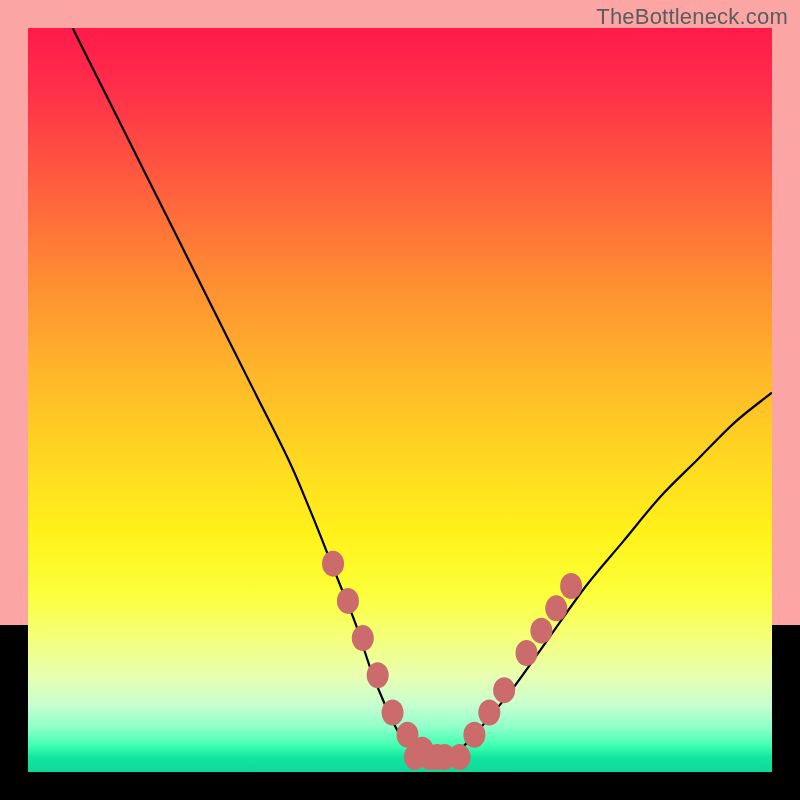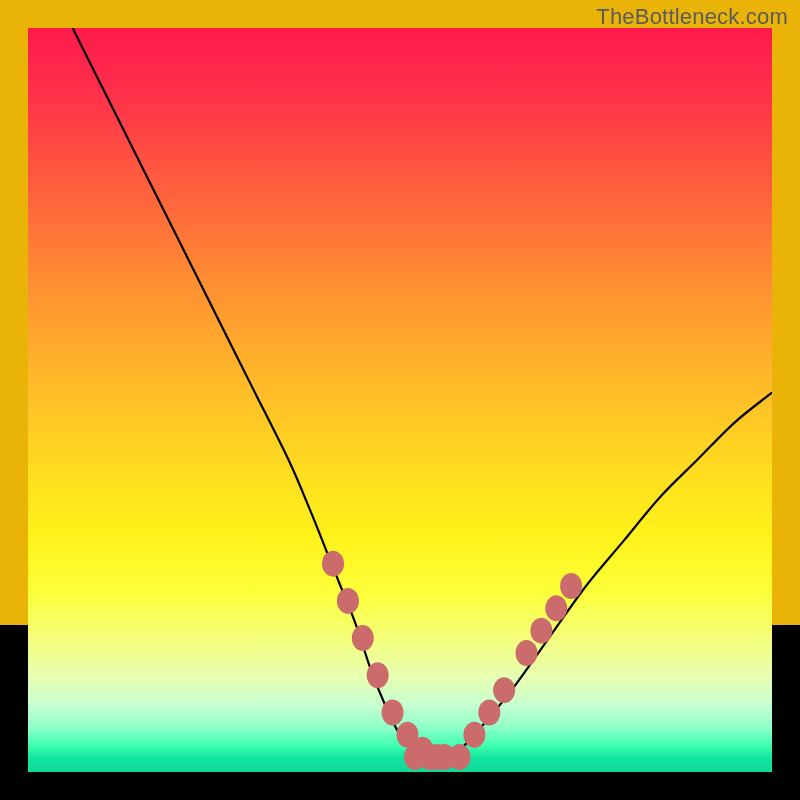--- a/index.html
+++ b/index.html
@@ -10,21 +10,21 @@
     background: #000;
     overflow: hidden;
     font-family: Arial, Helvetica, sans-serif;
   }
   .frame {
     position: absolute;
     left: 0;
     top: 0;
     width: 800px;
     height: 625px;
-    background: #eab308;
+    background: #fca5a5;
   }
   .plot-area {
     position: absolute;
     left: 28px;
     top: 28px;
     width: 744px;
     height: 744px;
     overflow: hidden;
   }
   .gradient-bg {

